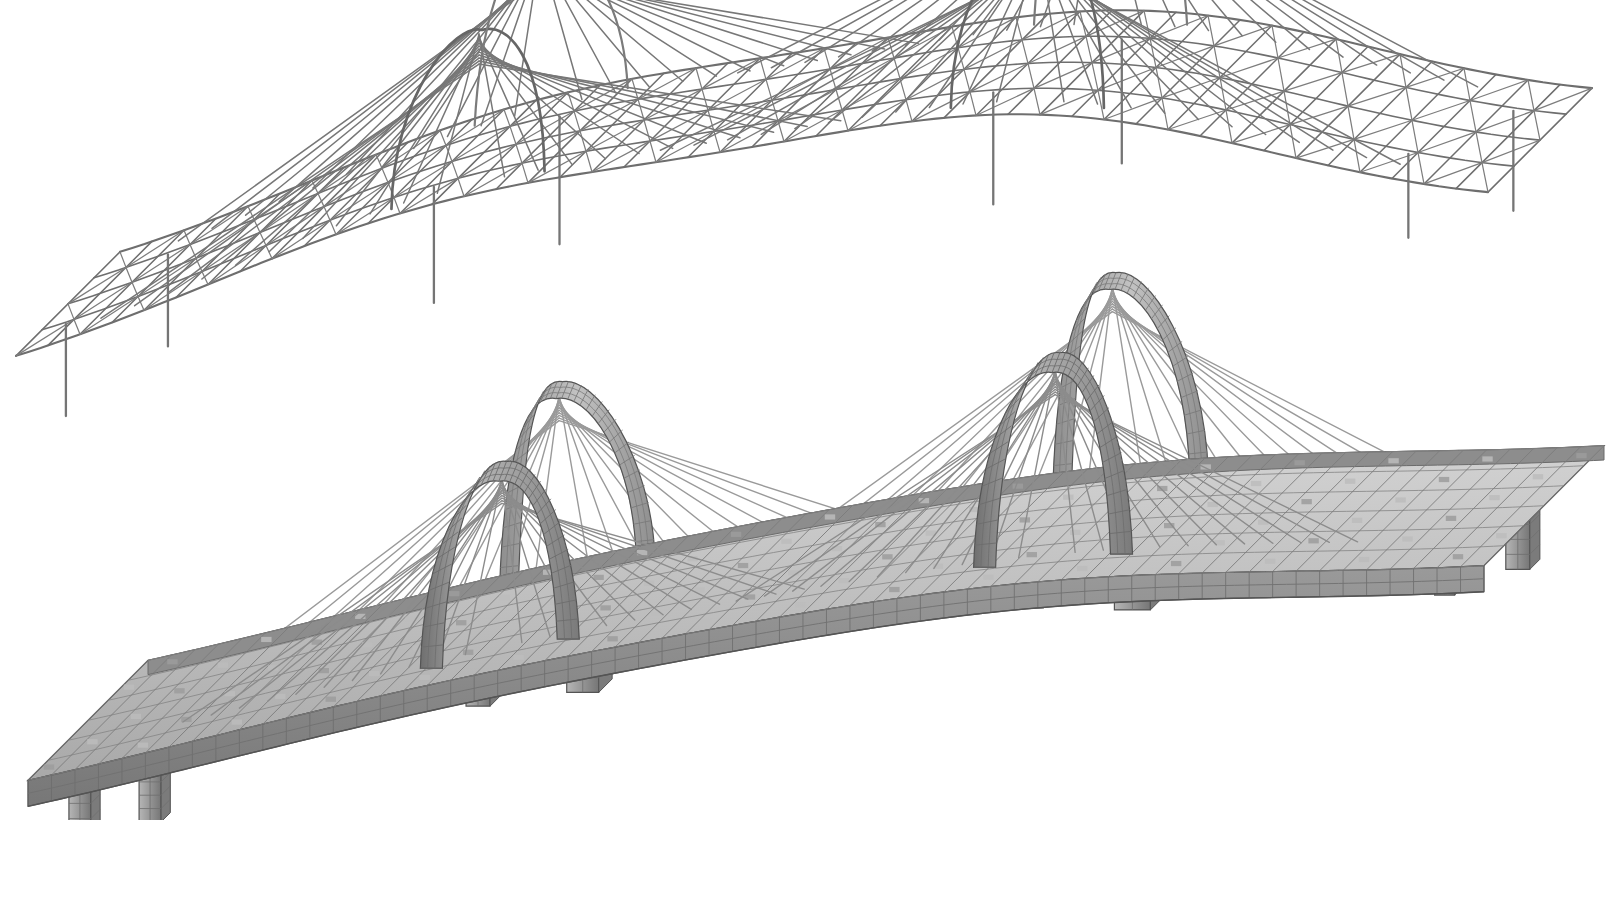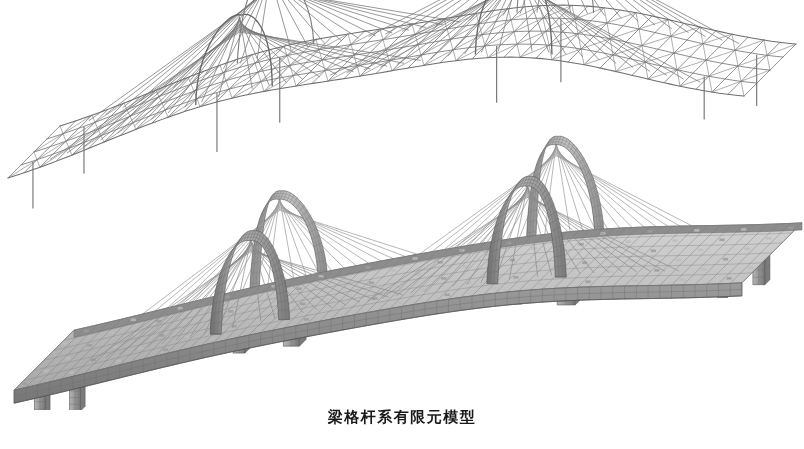--- a/index.html
+++ b/index.html
@@ -992,15 +992,14 @@
           <line x1="553.36" y1="247.85" x2="563.77" y2="244.69" stroke="#6d6d6d" stroke-width="0.45"></line>
           <line x1="554.17" y1="257.03" x2="564.90" y2="254.86" stroke="#6d6d6d" stroke-width="0.45"></line>
           <line x1="554.81" y1="266.78" x2="565.74" y2="265.66" stroke="#6d6d6d" stroke-width="0.45"></line>
           <line x1="555.26" y1="277.09" x2="566.26" y2="277.09" stroke="#6d6d6d" stroke-width="0.45"></line>
           <path d="M490.45 283.64L490.71 277.10L491.07 270.75L491.54 264.60L492.11 258.66L492.77 252.92L493.52 247.39L494.36 242.06L495.28 236.95L496.27 232.05L497.34 227.37L498.48 222.91L499.68 218.67L500.95 214.65L502.26 210.86L503.63 207.30L505.05 203.97L506.51 200.87L508.00 198.01L509.53 195.39L511.09 193.01L512.67 190.88L514.27 188.99L515.89 187.34L517.53 185.95L519.16 184.82L520.80 183.93L522.44 183.31L524.08 182.95L525.70 182.85L527.31 183.02L528.90 182.84L530.48 182.92L532.03 183.24L533.56 183.82L535.07 184.63L536.55 185.69L538.00 186.98L539.42 188.51L540.81 190.28L542.16 192.27L543.48 194.50L544.76 196.95L546.00 199.63L547.20 202.53L548.35 205.64L549.45 208.98L550.51 212.53L551.52 216.29L552.47 220.26L553.37 224.44L554.21 228.82L554.99 233.41L555.71 238.19L556.37 243.17L556.96 248.35L557.49 253.72L557.95 259.28L558.33 265.03L558.65 270.97L558.89 277.09" fill="none" stroke="#6d6d6d" stroke-width="0.4"></path>
           <path d="M494.08 283.64L494.33 276.88L494.67 270.33L495.10 263.99L495.62 257.85L496.22 251.93L496.90 246.22L497.66 240.72L498.49 235.45L499.39 230.39L500.36 225.56L501.39 220.96L502.48 216.58L503.63 212.44L504.83 208.53L506.08 204.86L507.38 201.42L508.72 198.23L510.10 195.28L511.52 192.57L512.97 190.11L514.45 187.91L515.96 185.95L517.49 184.26L519.04 182.82L520.61 181.64L522.19 180.73L523.78 180.08L525.38 179.70L526.98 179.59L528.58 179.75L530.18 179.58L531.78 179.67L533.37 180.01L534.94 180.61L536.51 181.46L538.06 182.55L539.59 183.90L541.10 185.48L542.59 187.31L544.05 189.37L545.47 191.68L546.86 194.21L548.22 196.98L549.53 199.98L550.80 203.20L552.02 206.65L553.19 210.32L554.31 214.21L555.38 218.31L556.38 222.63L557.33 227.16L558.21 231.90L559.02 236.85L559.75 242.01L560.42 247.36L561.01 252.92L561.51 258.67L561.93 264.62L562.27 270.76L562.52 277.09" fill="none" stroke="#6d6d6d" stroke-width="0.4"></path>
         </g>
     </g>
   </svg>
 
-  <div id="figure-caption">梁格杆系有限元模型</div>
 
 </div>
 
 </body></html>

